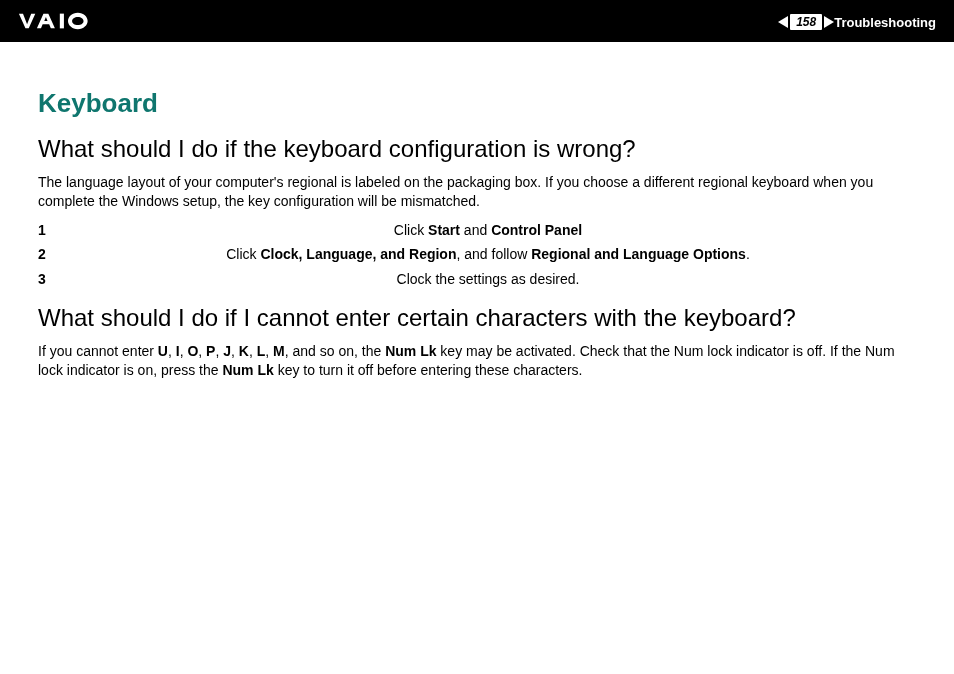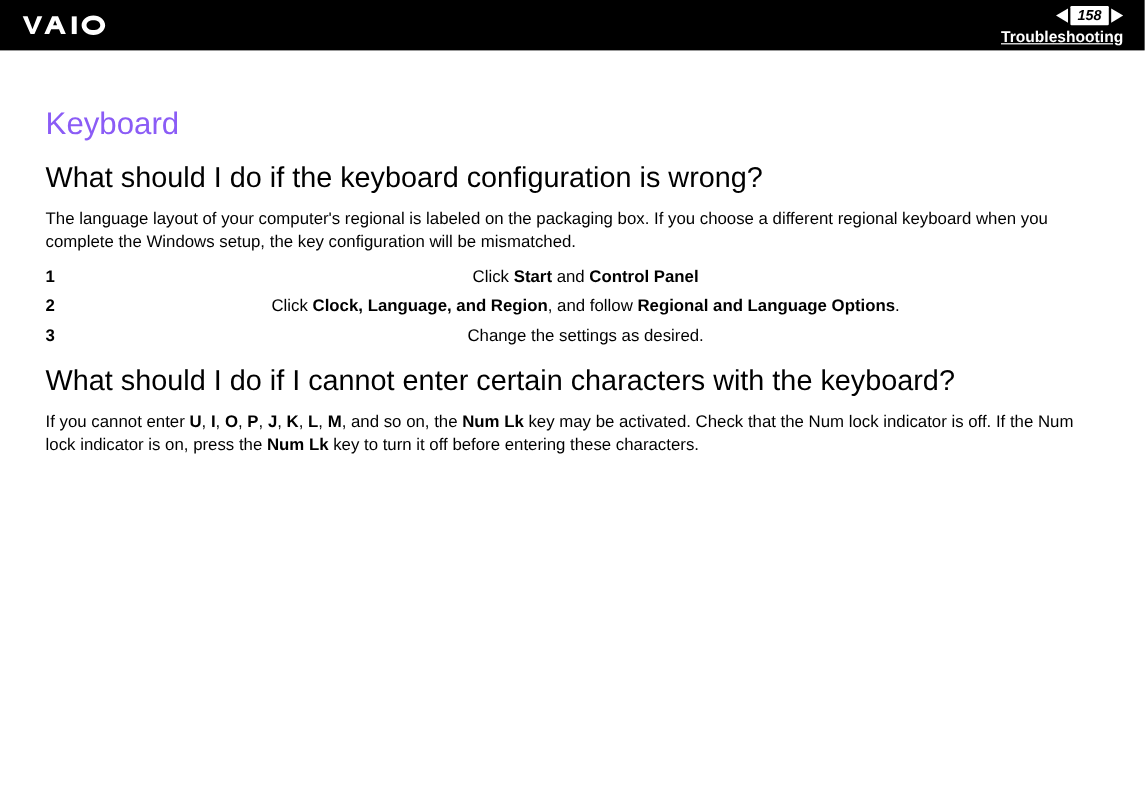--- a/index.html
+++ b/index.html
@@ -19,21 +19,20 @@
     justify-content: space-between;
     padding: 0 18px 0 18px;
   }
   .logo {
     display: flex;
     align-items: center;
   }
   .logo svg { height: 18px; }
   .header-right {
     display: flex;
-    flex-direction: column;
     align-items: flex-end;
     justify-content: center;
   }
   .page-nav {
     display: flex;
     align-items: center;
     gap: 0;
   }
   .page-nav .arrow-left,
   .page-nav .arrow-right {
@@ -49,29 +48,28 @@
     font-weight: bold;
     font-style: italic;
     font-size: 12px;
     padding: 1px 6px;
     border-radius: 1px;
   }
   .section-label {
     font-weight: bold;
     font-size: 13px;
     margin-top: 2px;
-    text-decoration: underline;
   }
   .content {
     padding: 46px 38px 0 38px;
   }
   h1.title {
     font-size: 26px;
-    font-weight: normal;
-    color: #8b5cf6;
+    font-weight: bold;
+    color: #0f766e;
     margin-bottom: 16px;
   }
   h2.question {
     font-size: 24px;
     font-weight: normal;
     color: #000000;
     margin-bottom: 10px;
     margin-top: 14px;
   }
   p.body {
@@ -135,20 +133,20 @@
     </div>
     <div class="step">
       <span class="step-num">2</span>
       <span class="step-text">
         <span>Click </span><b>Clock, Language, and Region</b><span>, and follow </span><b>Regional and Language Options</b><span>.</span>
       </span>
     </div>
     <div class="step">
       <span class="step-num">3</span>
       <span class="step-text">
-        <span>Change the settings as desired.</span>
+        <span>Clock the settings as desired.</span>
       </span>
     </div>
   </div>
 
   <h2 class="question">What should I do if I cannot enter certain characters with the keyboard?</h2>
   <p class="body" id="q2-para">If you cannot enter <b>U</b>, <b>I</b>, <b>O</b>, <b>P</b>, <b>J</b>, <b>K</b>, <b>L</b>, <b>M</b>, and so on, the <b>Num Lk</b> key may be activated. Check that the Num lock indicator is off. If the Num lock indicator is on, press the <b>Num Lk</b> key to turn it off before entering these characters.</p>
 </div>
 
 </body></html>

